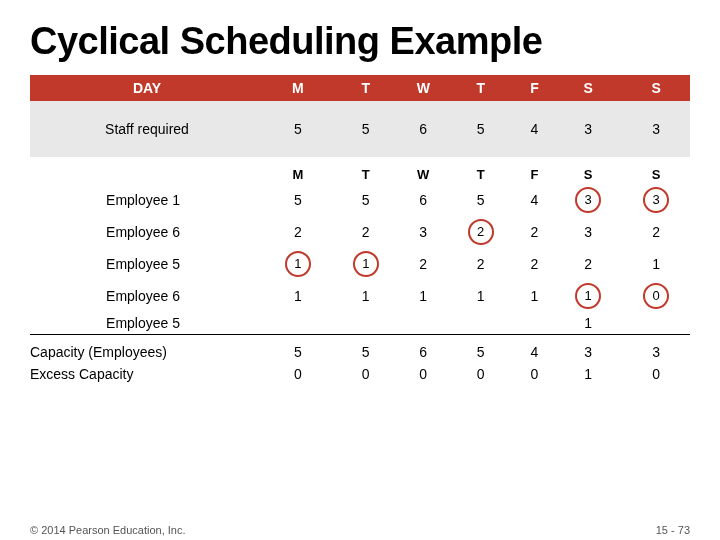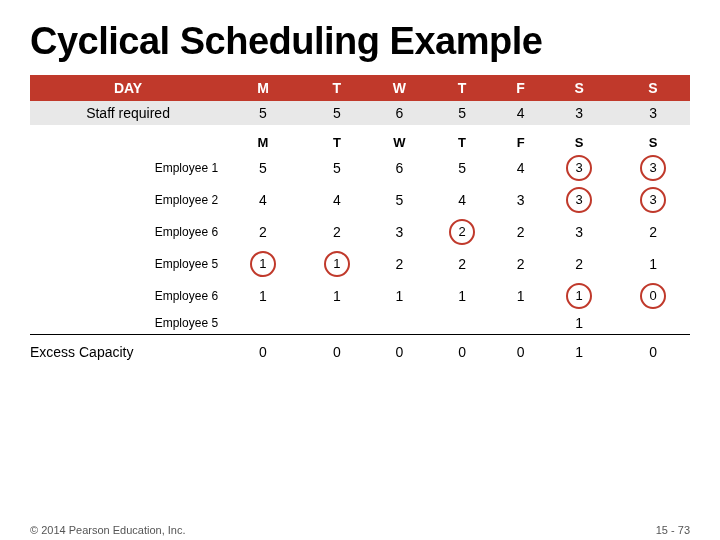--- a/index.html
+++ b/index.html
@@ -41,21 +41,21 @@
       font-size: 14px;
     }
     .header-row td:first-child {
     }
 
     
     .staff-row td {
       background: #e8e8e8;
       text-align: center;
       font-size: 14px;
-      padding: 4px 8px;
+      padding: 20px 8px;
       color: #000;
     }
     .staff-row td:first-child {
       text-align: center;
     }
 
     
     .spacer-row td {
       padding: 4px 0;
       border: none;
@@ -74,22 +74,22 @@
     }
 
     
     .emp-row td {
       text-align: center;
       font-size: 14px;
       padding: 3px 8px;
       color: #000;
     }
     .emp-row td:first-child {
-      text-align: right;
-      font-size: 12px;
+      text-align: center;
+      font-size: 14px;
       padding-left: 0;
       margin-left: 32px;
     }
 
     
     .circled {
       display: inline-block;
       width: 26px;
       height: 26px;
       border: 2px solid #c0392b;
@@ -183,30 +183,20 @@
       <td>Employee 1</td>
       <td>5</td>
       <td>5</td>
       <td>6</td>
       <td>5</td>
       <td>4</td>
       <td><span class="circled">3</span></td>
       <td><span class="circled">3</span></td>
     </tr>
 
-    <tr class="emp-row">
-      <td>Employee 2</td>
-      <td>4</td>
-      <td>4</td>
-      <td>5</td>
-      <td>4</td>
-      <td>3</td>
-      <td><span class="circled">3</span></td>
-      <td><span class="circled">3</span></td>
-    </tr>
 
 
     <tr class="emp-row">
       <td>Employee 6</td>
       <td>2</td>
       <td>2</td>
       <td>3</td>
       <td><span class="circled">2</span></td>
       <td>2</td>
       <td>3</td>
@@ -243,20 +233,30 @@
       <td></td>
       <td></td>
       <td>1</td>
       <td></td>
     </tr>
 
     <tr class="divider-row">
       <td colspan="8" style="height:6px;"></td>
     </tr>
 
+    <tr class="cap-row">
+      <td>Capacity (Employees)</td>
+      <td>5</td>
+      <td>5</td>
+      <td>6</td>
+      <td>5</td>
+      <td>4</td>
+      <td>3</td>
+      <td>3</td>
+    </tr>
 
     <tr class="cap-row">
       <td>Excess Capacity</td>
       <td>0</td>
       <td>0</td>
       <td>0</td>
       <td>0</td>
       <td>0</td>
       <td>1</td>
       <td>0</td>

